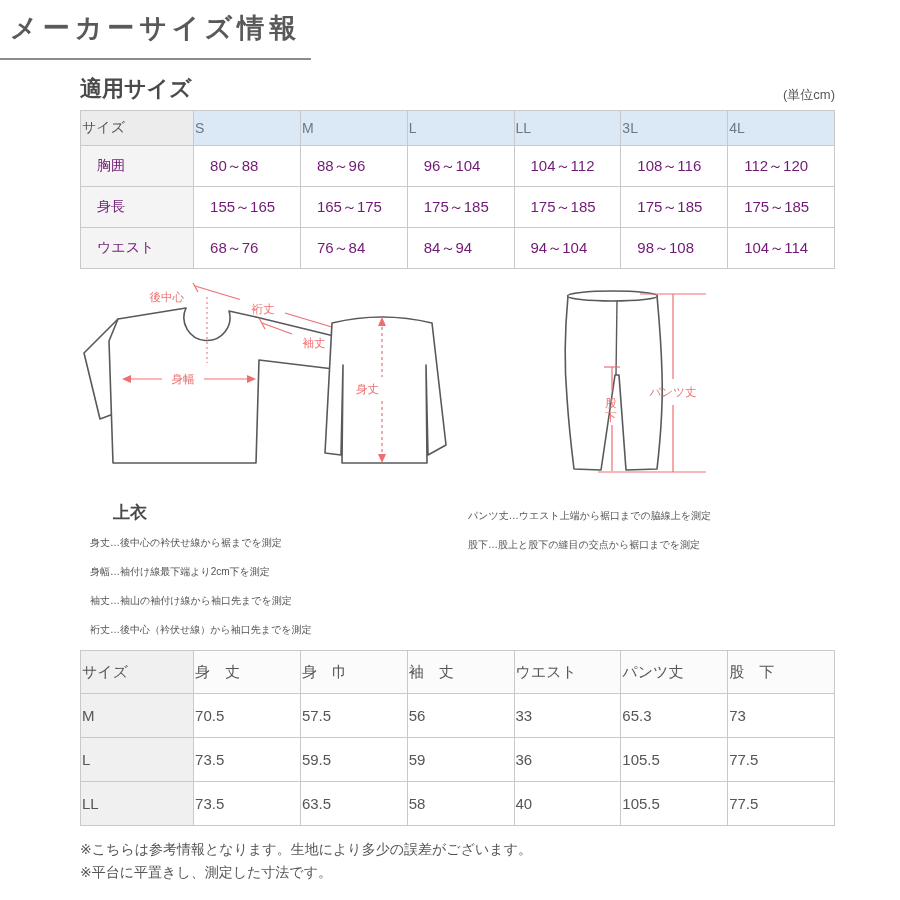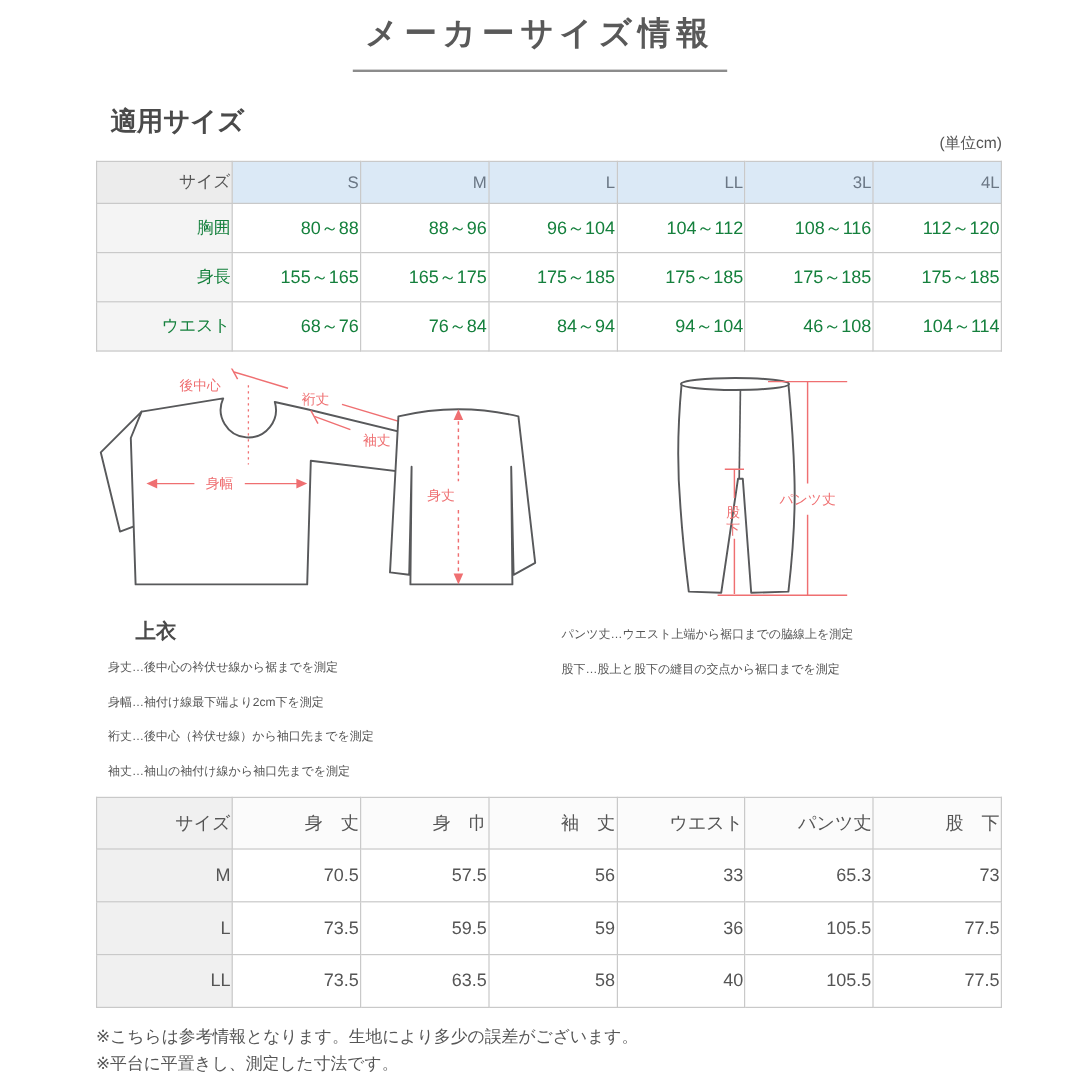--- a/index.html
+++ b/index.html
@@ -1,38 +1,38 @@
 <!DOCTYPE html>
 <html><head>
 <meta charset="utf-8">
 <style>
   html,body{margin:0;padding:0;background:#fff;}
   body{width:900px;height:900px;overflow:hidden;
        font-family:"Liberation Sans","DejaVu Sans",sans-serif;color:#555;}
-  .titlebar{text-align:center;margin-top:8px;}
+  .titlebar{margin-top:8px;}
   .title{display:inline-block;font-size:27px;font-weight:bold;letter-spacing:5px;
          color:#595959;padding:2px 10px 12px;border-bottom:2px solid #8c8c8c;margin:0;}
   .wrap{margin:6px 45px 0 80px;width:755px;}
   .sec-head{display:flex;justify-content:space-between;align-items:flex-end;margin-top:14px;}
-  .sec-title{font-size:22px;font-weight:bold;color:#4a4a4a;margin:12px;}
+  .sec-title{font-size:22px;font-weight:bold;color:#4a4a4a;margin:0;}
   .unit{font-size:13px;color:#555;}
   table{width:100%;border-collapse:collapse;table-layout:fixed;margin-top:6px;}
-  th,td{border:1px solid #c9c9c9;text-align:right;font-weight:normal;}
+  th,td{border:1px solid #c9c9c9;text-align:left;font-weight:normal;}
   .t1 th{height:32px;font-size:14px;color:#6b7785;background:#dbe9f6;}
   .t1 th.corner{background:#ececec;color:#555;}
-  .t1 td{height:38px;font-size:15px;color:#15803d;background:#fff;padding-left:16px;}
+  .t1 td{height:38px;font-size:15px;color:#701a75;background:#fff;padding-left:16px;}
   .t1 td.rowlabel{background:#f4f4f4;font-size:14px;}
   .firstcol{width:15%;}
   .t2 th{height:40px;font-size:15px;color:#555;background:#fbfbfb;}
   .t2 th.corner{background:#f0f0f0;}
   .t2 td{height:41px;font-size:15px;color:#555;background:#fff;}
   .t2 td.rowlabel{background:#f0f0f0;}
   .diagram{position:relative;height:200px;margin-top:14px;}
   .diagram svg{position:absolute;left:0;top:0;}
-  .desc{display:flex;margin-top:8px;}
+  .desc{display:flex;margin-top:18px;}
   .desc-col-left{width:378px;padding-left:10px;}
   .desc-col-right{flex:1;}
   .desc h3{font-size:17px;font-weight:bold;color:#4a4a4a;margin:0 0 4px 0;}
   .desc-col-left h3{margin-left:23px;}
   .desc p{margin:0;font-size:10px;line-height:29px;color:#555;white-space:nowrap;}
   .okisun-title{font-size:22px;font-weight:bold;color:#4a4a4a;margin:22px 0 4px;}
   .notes{margin-top:12px;}
   .notes p{margin:0;font-size:14px;line-height:1.65;color:#555;}
   .red-label{fill:#ef6f71;font-size:11.5px;}
   .red-line{stroke:#ef6f71;stroke-width:1.2;fill:none;}
@@ -93,21 +93,21 @@
       <td>175～185</td>
       <td>175～185</td>
       <td>175～185</td>
     </tr>
     <tr>
       <td class="rowlabel">ウエスト</td>
       <td>68～76</td>
       <td>76～84</td>
       <td>84～94</td>
       <td>94～104</td>
-      <td>46～108</td>
+      <td>98～108</td>
       <td>104～114</td>
     </tr>
   </tbody>
     </table>
 
   <div class="diagram">
     <svg width="755" height="200" viewBox="0 0 755 200">
 
       <g>
         <path class="garment" d="M38,36 L4,70 L20,136 L68,118 L62,70 Z"></path>
@@ -159,22 +159,22 @@
         <text class="red-label" x="593" y="113" text-anchor="middle">パンツ丈</text>
       </g>
     </svg>
   </div>
 
   <div class="desc">
     <div class="desc-col-left">
       <h3>上衣</h3>
       <p>身丈…後中心の衿伏せ線から裾までを測定</p>
       <p>身幅…袖付け線最下端より2cm下を測定</p>
+      <p>袖丈…袖山の袖付け線から袖口先までを測定</p>
       <p>裄丈…後中心（衿伏せ線）から袖口先までを測定</p>
-      <p>袖丈…袖山の袖付け線から袖口先までを測定</p>
     </div>
     <div class="desc-col-right">
       <p>パンツ丈…ウエスト上端から裾口までの脇線上を測定</p>
       <p>股下…股上と股下の縫目の交点から裾口までを測定</p>
     </div>
   </div>
 
 
   <table class="t2">
     <colgroup>

